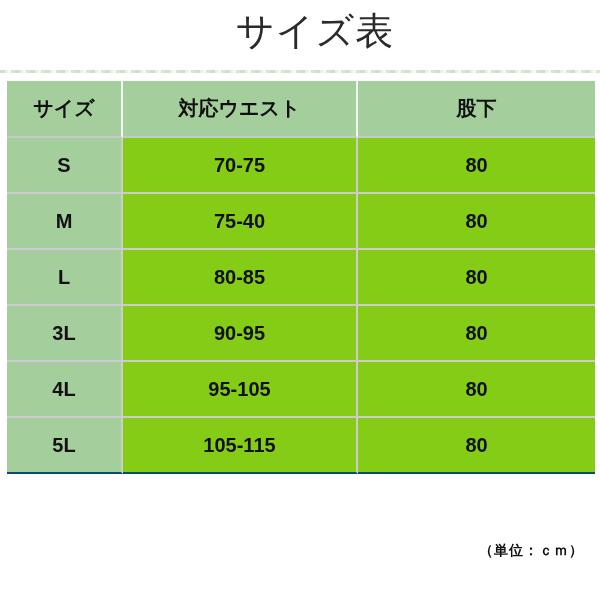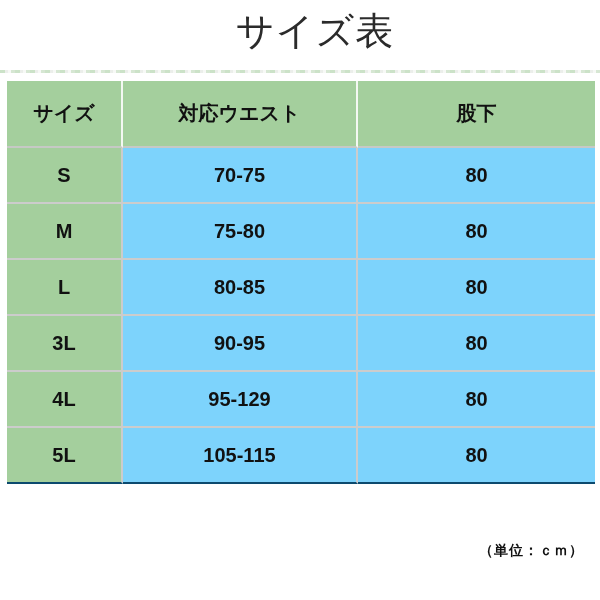--- a/index.html
+++ b/index.html
@@ -51,31 +51,31 @@
     table-layout: fixed;
   }
   .size-table th, .size-table td {
     padding: 0;
     text-align: center;
     vertical-align: middle;
     font-size: 20px;
     font-weight: 700;
     color: #111111;
   }
-  .size-table thead tr { height: 67px; }
+  .size-table thead tr { height: 57px; }
   .size-table tbody tr { height: 56px; }
   .size-table th {
     background: #a4cf9d;
     border-bottom: 2px solid #c6c9c5;
   }
   .size-table th.col0, .size-table th.col1 {
     border-right: 2px solid #f4f8f3;
   }
   .size-table td {
-    background: #7dd3fc;
+    background: #84cc16;
     border-bottom: 2px solid #cccccc;
   }
   .size-table td.col0 {
     background: #a4cf9d;
   }
   .size-table td.col0, .size-table td.col1 {
     border-right: 2px solid #cccccc;
   }
   .size-table tbody tr:last-child td {
     border-bottom: 2px solid #0c4a6e;
@@ -113,36 +113,36 @@
         </tr>
     </thead>
     <tbody>
         <tr>
           <td class="col0">S</td>
           <td class="col1">70-75</td>
           <td class="col2">80</td>
         </tr>
         <tr>
           <td class="col0">M</td>
-          <td class="col1">75-80</td>
+          <td class="col1">75-40</td>
           <td class="col2">80</td>
         </tr>
         <tr>
           <td class="col0">L</td>
           <td class="col1">80-85</td>
           <td class="col2">80</td>
         </tr>
         <tr>
           <td class="col0">3L</td>
           <td class="col1">90-95</td>
           <td class="col2">80</td>
         </tr>
         <tr>
           <td class="col0">4L</td>
-          <td class="col1">95-129</td>
+          <td class="col1">95-105</td>
           <td class="col2">80</td>
         </tr>
         <tr>
           <td class="col0">5L</td>
           <td class="col1">105-115</td>
           <td class="col2">80</td>
         </tr>
       </tbody>
   </table>
 

